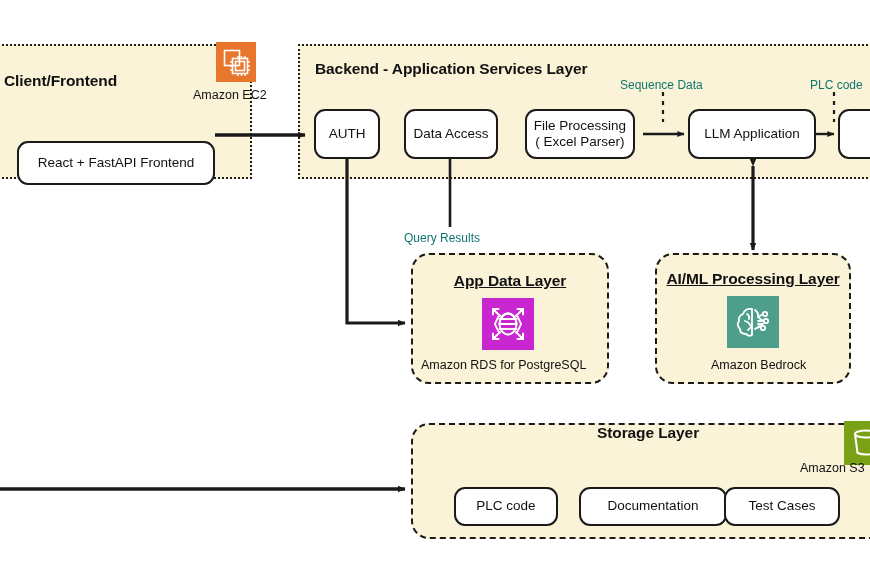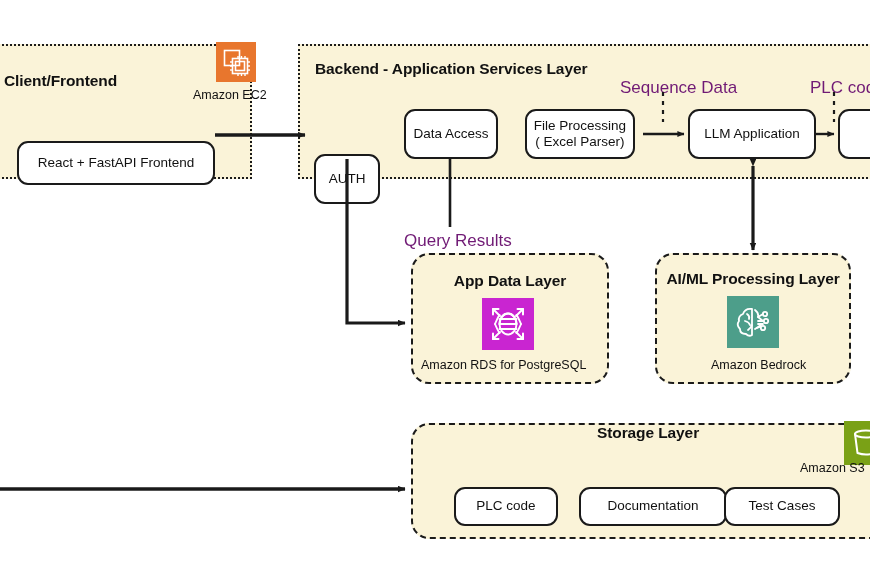--- a/index.html
+++ b/index.html
@@ -14,34 +14,34 @@
 
   
   .panel{position:absolute;background:#FAF3D8;box-sizing:border-box;}
   .panel.dotted{border:2.5px dotted #1a1a1a;}
   .panel.dashed{border:2.5px dashed #1a1a1a;border-radius:18px;}
 
   .panel-title{
     position:absolute;font-size:15.5px;font-weight:700;color:#111;
     white-space:nowrap;letter-spacing:-.1px;
   }
-  .panel-title.center{left:0;right:0;text-align:center;}
+  .panel-title.center{left:0;right:0;text-align:center;text-decoration:underline;}
 
   
   .node{
     position:absolute;box-sizing:border-box;
     background:#ffffff;border:2px solid #1a1a1a;border-radius:11px;
     display:flex;align-items:center;justify-content:center;text-align:center;
     font-size:13.5px;line-height:1.2;color:#111;padding:2px 6px;
     white-space:pre-line;
   }
 
   
   .elabel{
-    position:absolute;font-size:17px;color:#701a75;white-space:nowrap;
+    position:absolute;font-size:12px;color:#0f766e;white-space:nowrap;
   }
   .svc-label{
     position:absolute;font-size:12.5px;color:#111;white-space:nowrap;
   }
 
   
   .svc-icon{position:absolute;box-sizing:border-box;}
   .svc-icon svg{display:block;width:100%;height:100%;}
 </style>
 </head>
@@ -78,21 +78,21 @@
     </svg>
   </div>
   <div class="svc-label" style="left:163px;top:88px;margin-left:30px;">Amazon EC2</div>
 
   <div class="node" style="left:17px;top:113px;width:198px;height:44px;margin-top:28px;">React + FastAPI Frontend</div>
 
   <div class="panel dotted" style="left:298px;top:44px;width:590px;height:135px;">
   </div>
   <div class="panel-title" style="left:315px;top:60px;">Backend - Application Services Layer</div>
 
-  <div class="node" style="left:314px;top:109px;width:66px;height:50px;margin-top:45px;">AUTH</div>
+  <div class="node" style="left:314px;top:109px;width:66px;height:50px;">AUTH</div>
 
   <div class="node" style="left:404px;top:109px;width:94px;height:50px;">Data Access</div>
 
   <div class="node" style="left:525px;top:109px;width:110px;height:50px;">File Processing
 ( Excel Parser)</div>
 
   <div class="node" style="left:688px;top:109px;width:128px;height:50px;">LLM Application</div>
 
   <div class="node" style="left:838px;top:109px;width:60px;height:50px;"></div>
 

